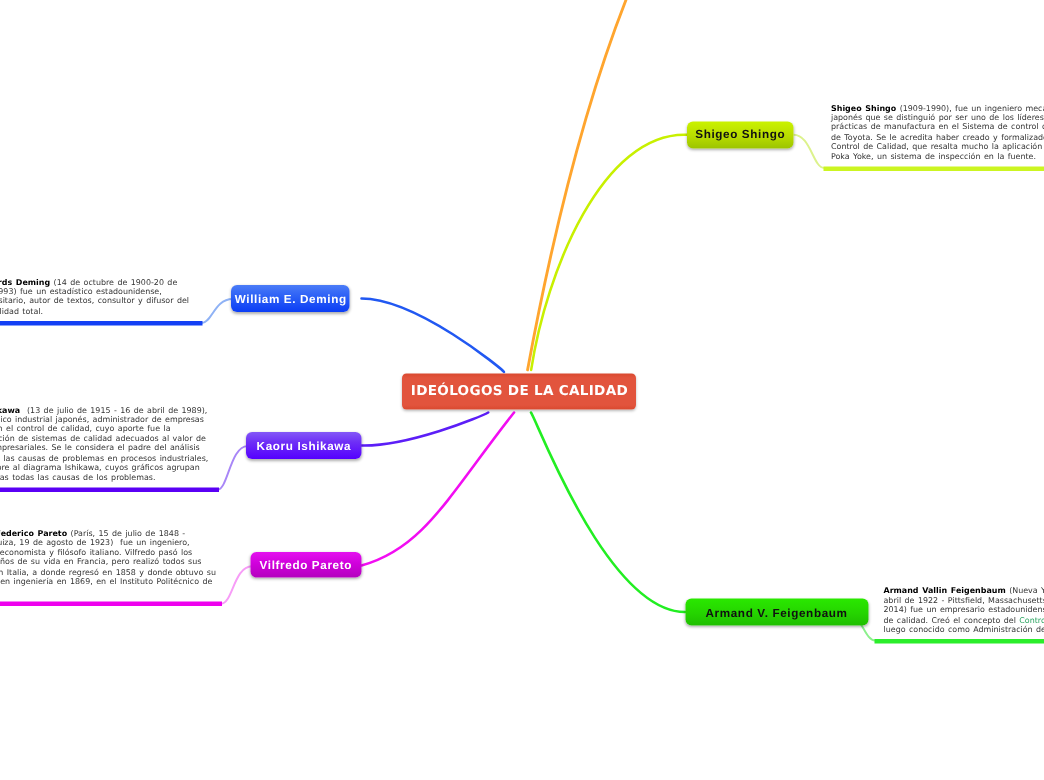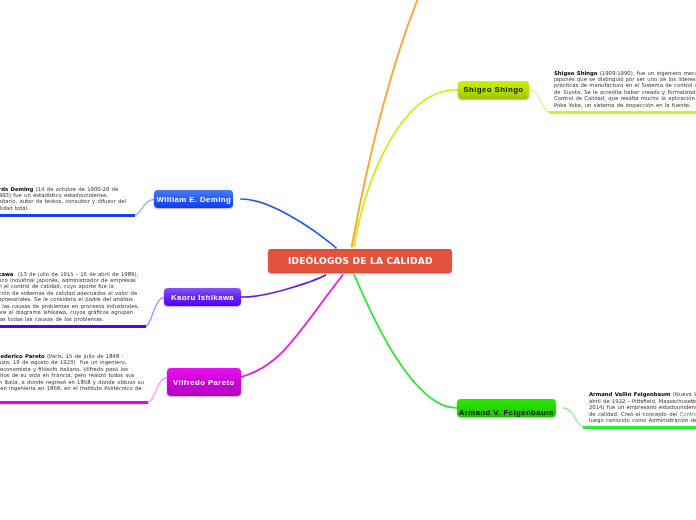--- a/index.html
+++ b/index.html
@@ -102,34 +102,34 @@
       <div class="ln">abril de 1922 - Pittsfield, Massachusetts, 13 de noviembre de</div>
       <div class="ln">2014) fue un empresario estadounidense experto en control</div>
       <div class="ln">de calidad. Creó el concepto del <span class="lnk">Control Total de la Calidad</span>,</div>
       <div class="ln">luego conocido como Administración de Calidad Total.</div>
     </div>
   <div class="bar" id="b-feigenbaum"></div>
 
 </div>
 
 <style>
-#central{left:268.3px;top:249.2px;width:184px;height:23.9px;color:#fff;font-size:9.05px;border-radius:3px;
+#central{left:268.3px;top:249.2px;width:156px;height:23.9px;color:#fff;font-size:9.05px;border-radius:3px;
   font-family:"DejaVu Sans", sans-serif;
   background:linear-gradient(180deg,#d9492f 0%,#e2543d 12%,#e2543d 88%,#d9492f 100%);
   box-shadow:0 1px 2px rgba(0,0,0,.28);letter-spacing:0.2px;}
 #n-deming{left:154.3px;top:190.3px;width:79px;height:18px;color:#fff;font-size:7.8px;
   background:linear-gradient(180deg,#4b7cf7 0%,#2f63f6 38%,#0b3df5 100%);}
 #n-ishikawa{left:164.3px;top:288.3px;width:76.6px;height:18.2px;color:#fff;font-size:7.8px;
   background:linear-gradient(180deg,#8357f7 0%,#6e2ef6 38%,#5500ff 100%);}
-#n-pareto{left:167.1px;top:368.3px;width:73.6px;height:28px;color:#fff;font-size:7.8px;
+#n-pareto{left:167.1px;top:368.3px;width:73.6px;height:17px;color:#fff;font-size:7.8px;
   background:linear-gradient(180deg,#e411ef 0%,#d000dc 45%,#b400be 100%);}
 #n-shingo{left:458px;top:81px;width:71px;height:17.6px;color:#111;font-size:7.8px;
   background:linear-gradient(180deg,#caf200 0%,#b8dc00 55%,#9cc400 100%);}
-#n-feigenbaum{left:456.7px;top:399.3px;width:99px;height:17.5px;color:#111;font-size:7.8px;
-  background:linear-gradient(180deg,#2ae800 0%,#25d400 55%,#1fbe00 100%);align-items:flex-end;}
+#n-feigenbaum{left:456.7px;top:399.3px;width:122px;height:17.5px;color:#111;font-size:7.8px;
+  background:linear-gradient(180deg,#2ae800 0%,#25d400 55%,#1fbe00 100%);}
 
 #d-deming{left:-42px;top:185.5px;width:167px;}
 #b-deming{left:-41px;top:213.5px;width:176px;background:#1340f5;}
 #d-ishikawa{left:-33px;top:270.5px;width:170.5px;}
 #b-ishikawa{left:-28px;top:324.5px;width:174px;background:#5a00f5;}
 #d-pareto{left:-29px;top:352.7px;width:170px;}
 #b-pareto{left:-32px;top:400.5px;width:180px;background:#ee00ee;}
 #d-shingo{left:554px;top:69.5px;width:176.5px;}
 #b-shingo{left:549px;top:110.5px;width:147px;background:#ccf522;}
 #d-feigenbaum{left:589px;top:391.2px;width:166px;}

